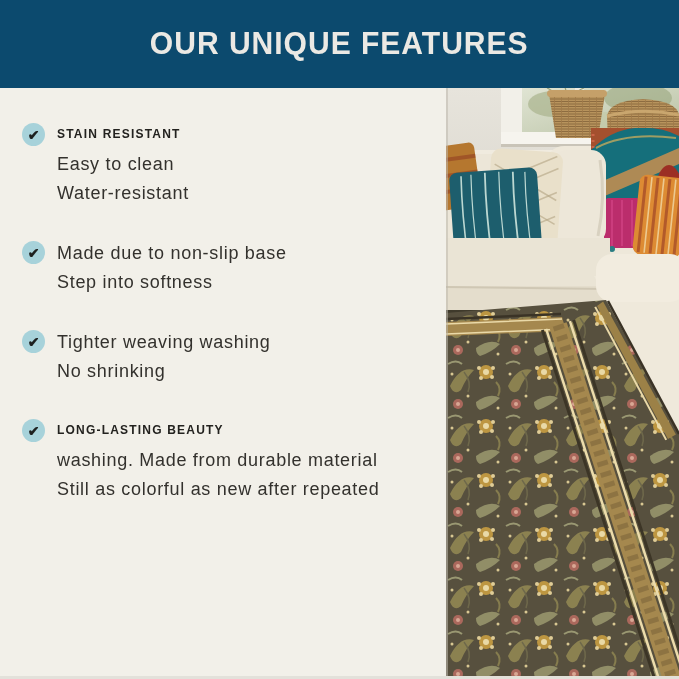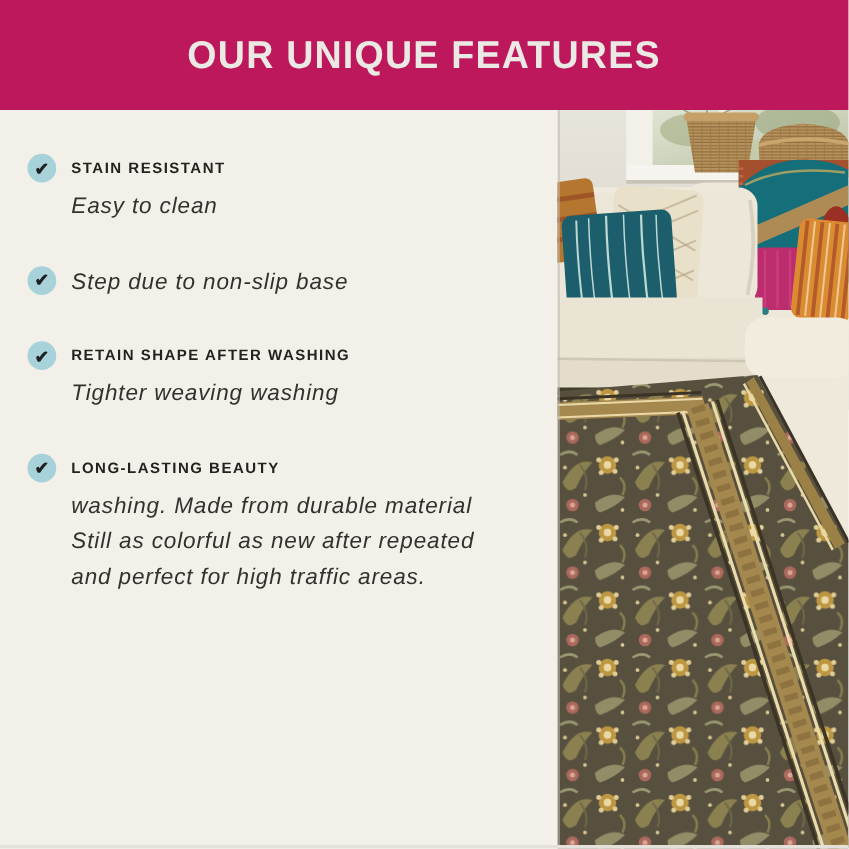--- a/index.html
+++ b/index.html
@@ -3,21 +3,21 @@
 <meta charset="utf-8">
 <style>
   html,body { margin:0; padding:0; background:#ffffff; }
   .canvas {
     position:relative; width:679px; height:679px; overflow:hidden;
     font-family:"Liberation Sans", sans-serif; background:#f2f0e9;
   }
   
   .topbar {
     position:absolute; top:0; left:0; width:679px; height:88px;
-    background:#be185d; display:flex; align-items:center; justify-content:center;
+    background:#0c4a6e; display:flex; align-items:center; justify-content:center;
   }
   .topbar h1 {
     margin:0; color:#ebe9e4; font-size:31px; font-weight:700;
     letter-spacing:1px; transform:scaleX(.97); white-space:nowrap;
   }
   
   .content { position:absolute; top:88px; left:0; width:679px; height:591px; background:#f2f0e9; }
   .content::after { content:""; position:absolute; left:0; bottom:0; width:100%; height:3px; background:#e3e1da; }
   .features { position:absolute; top:0; left:0; padding:33px 0 0 22px; }
   .feature { display:flex; align-items:flex-start; margin-bottom:32px; }
@@ -25,21 +25,21 @@
     flex:0 0 23px; width:23px; height:23px; border-radius:50%;
     background:#a7d2da; color:#1d201f; font-size:14px; font-weight:700;
     display:flex; align-items:center; justify-content:center; margin-top:2px;
   }
   .ftext { margin-left:12px; }
   .ftitle {
     margin:0 0 3px; font-size:12px; line-height:26px; font-weight:700;
     letter-spacing:1.2px; color:#23221f; white-space:nowrap;
   }
   .fdetail {
-    margin:0; font-style:italic; font-size:18px; line-height:28.5px;
+    margin:0; font-size:18px; line-height:28.5px;
     letter-spacing:.7px; color:#33312d; white-space:nowrap;
   }
   
   .photo { position:absolute; top:0; right:0; width:233px; height:591px; }
   .photo svg { display:block; }
 </style>
 </head>
 <body>
 
 <div class="canvas">
@@ -52,51 +52,52 @@
 
     <div class="features">
 
       <section class="feature">
         <span class="check">
             <span>✔</span>
           </span>
         <div class="ftext">
           <h2 class="ftitle">STAIN RESISTANT</h2>
           <p class="fdetail">Easy to clean</p>
-        </div>
-      </section>
-
-      <section class="feature">
-        <span class="check">
-            <span>✔</span>
-          </span>
-        <div class="ftext">
-          <p class="fdetail">Step due to non-slip base</p>
-        </div>
-      </section>
-
-      <section class="feature">
-        <span class="check">
-            <span>✔</span>
-          </span>
-        <div class="ftext">
-          <h2 class="ftitle">RETAIN SHAPE AFTER WASHING</h2>
+          <p class="fdetail">Water-resistant</p>
+        </div>
+      </section>
+
+      <section class="feature">
+        <span class="check">
+            <span>✔</span>
+          </span>
+        <div class="ftext">
+          <p class="fdetail">Made due to non-slip base</p>
+          <p class="fdetail">Step into softness</p>
+        </div>
+      </section>
+
+      <section class="feature">
+        <span class="check">
+            <span>✔</span>
+          </span>
+        <div class="ftext">
           <p class="fdetail">Tighter weaving washing</p>
+          <p class="fdetail">No shrinking</p>
         </div>
       </section>
 
       <section class="feature">
         <span class="check">
             <span>✔</span>
           </span>
         <div class="ftext">
           <h2 class="ftitle">LONG-LASTING BEAUTY</h2>
           <p class="fdetail">washing. Made from durable material</p>
           <p class="fdetail">Still as colorful as new after repeated</p>
-          <p class="fdetail">and perfect for high traffic areas.</p>
         </div>
       </section>
 
     </div>
 
     <div class="photo">
       <svg width="233" height="591" viewBox="0 0 233 591" xmlns="http://www.w3.org/2000/svg">
         <defs>
           <linearGradient id="wallg" x1="0" y1="0" x2="0" y2="1">
             <stop offset="0" stop-color="#e7e4dc"></stop>

